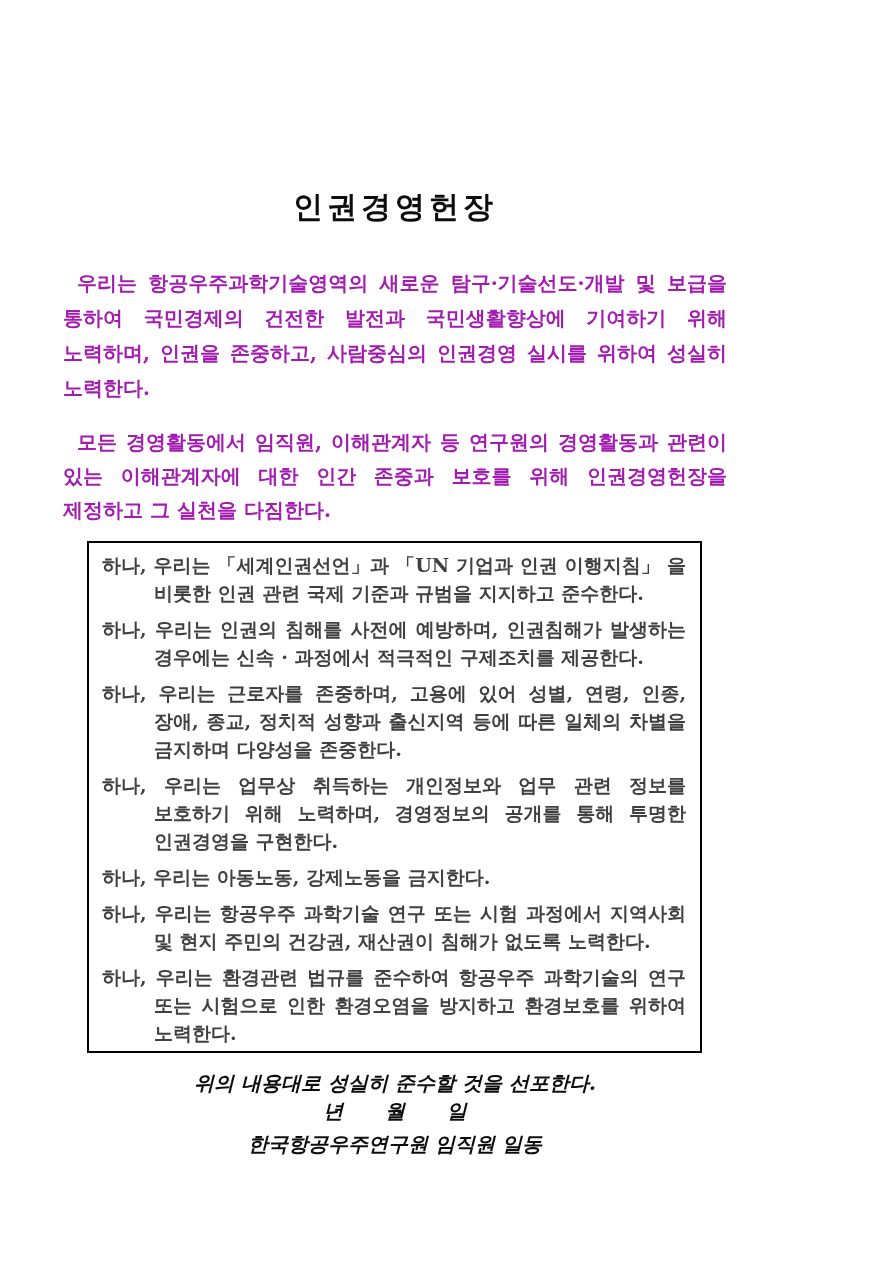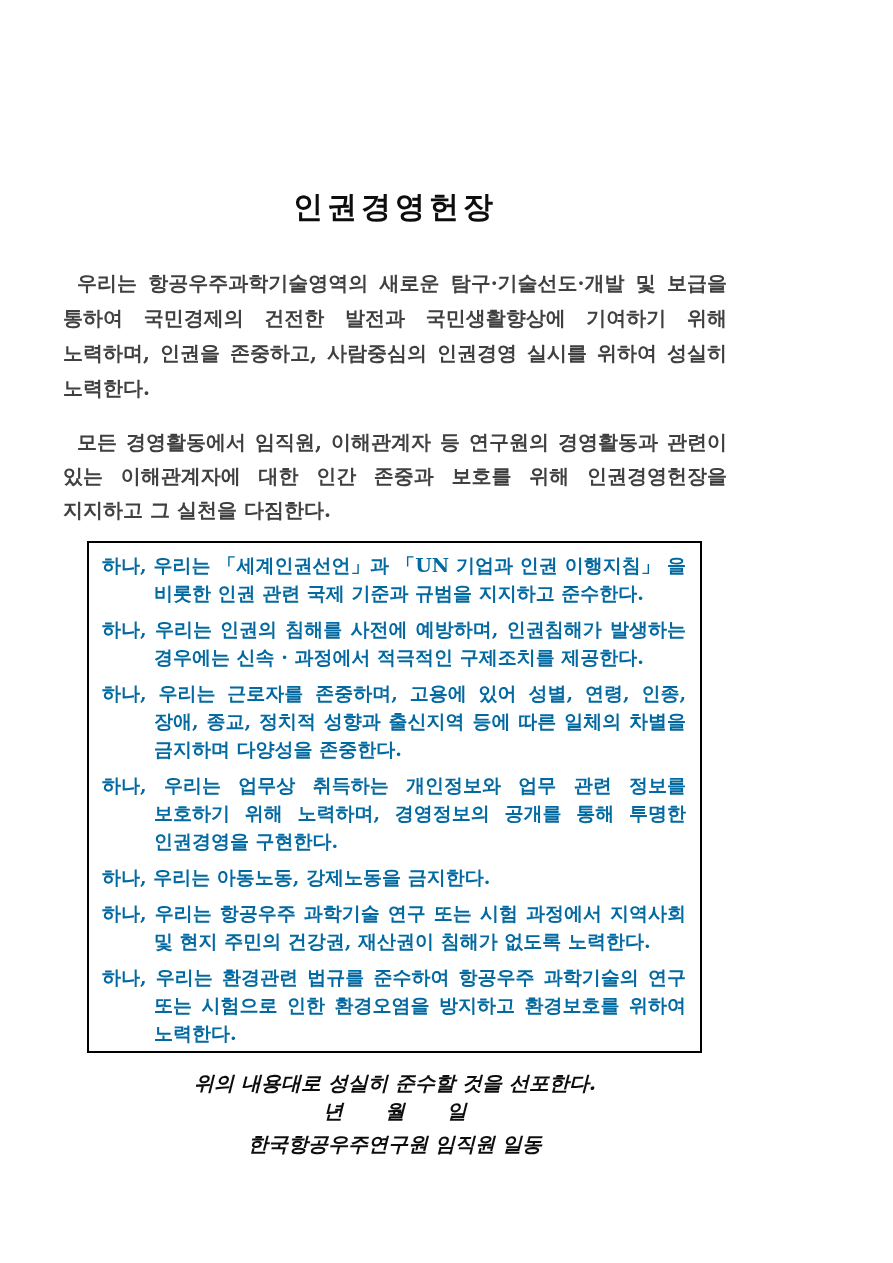--- a/index.html
+++ b/index.html
@@ -25,38 +25,38 @@
     letter-spacing: 4px;
     line-height: 42px;
     color: #0d0d0d;
   }
   .intro-para {
     font-size: 20px;
     line-height: 35px;
     text-align: justify;
     text-indent: 14px;
     word-break: keep-all;
-    color: #404040;
+    color: #a21caf;
   }
   .intro-para.p1 { margin-top: 38px; }
   .intro-para.p2 { margin-top: 19px; line-height: 34px; }
   .charter-box {
     border: 2px solid #000000;
     margin: 14px 25px 0 24px;
     padding: 8px 14px 4px 13px;
   }
   .charter-item {
     font-size: 19px;
     line-height: 28px;
     text-align: justify;
     padding-left: 52px;
     text-indent: -52px;
     margin-top: 8px;
     word-break: keep-all;
-    color: #0369a1;
+    color: #404040;
   }
   .charter-item:first-child { margin-top: 0; }
   .closing {
     text-align: center;
     font-size: 20px;
     color: #0d0d0d;
     font-style: italic;
   }
   .closing-declaration {
     margin-top: 16px;
@@ -74,21 +74,21 @@
 </style>
 </head>
 <body>
 
 <div class="page">
 
   <h1 class="doc-title">인권경영헌장</h1>
 
   <p class="intro-para p1">우리는 항공우주과학기술영역의 새로운 탐구·기술선도·개발 및 보급을 통하여 국민경제의 건전한 발전과 국민생활향상에 기여하기 위해 노력하며, 인권을 존중하고, 사람중심의 인권경영 실시를 위하여 성실히 노력한다.</p>
 
-  <p class="intro-para p2">모든 경영활동에서 임직원, 이해관계자 등 연구원의 경영활동과 관련이 있는 이해관계자에 대한 인간 존중과 보호를 위해 인권경영헌장을 지지하고 그 실천을 다짐한다.</p>
+  <p class="intro-para p2">모든 경영활동에서 임직원, 이해관계자 등 연구원의 경영활동과 관련이 있는 이해관계자에 대한 인간 존중과 보호를 위해 인권경영헌장을 제정하고 그 실천을 다짐한다.</p>
 
   <div class="charter-box">
 
     <div class="charter-item"><span>하나,</span> <span>우리는 「세계인권선언」과 「UN 기업과 인권 이행지침」 을 비롯한 인권 관련 국제 기준과 규범을 지지하고 준수한다.</span></div>
 
     <div class="charter-item"><span>하나,</span> <span>우리는 인권의 침해를 사전에 예방하며, 인권침해가 발생하는 경우에는 신속 · 과정에서 적극적인 구제조치를 제공한다.</span></div>
 
     <div class="charter-item"><span>하나,</span> <span>우리는 근로자를 존중하며, 고용에 있어 성별, 연령, 인종, 장애, 종교, 정치적 성향과 출신지역 등에 따른 일체의 차별을 금지하며 다양성을 존중한다.</span></div>
 
     <div class="charter-item"><span>하나,</span> <span>우리는 업무상 취득하는 개인정보와 업무 관련 정보를 보호하기 위해 노력하며, 경영정보의 공개를 통해 투명한 인권경영을 구현한다.</span></div>

